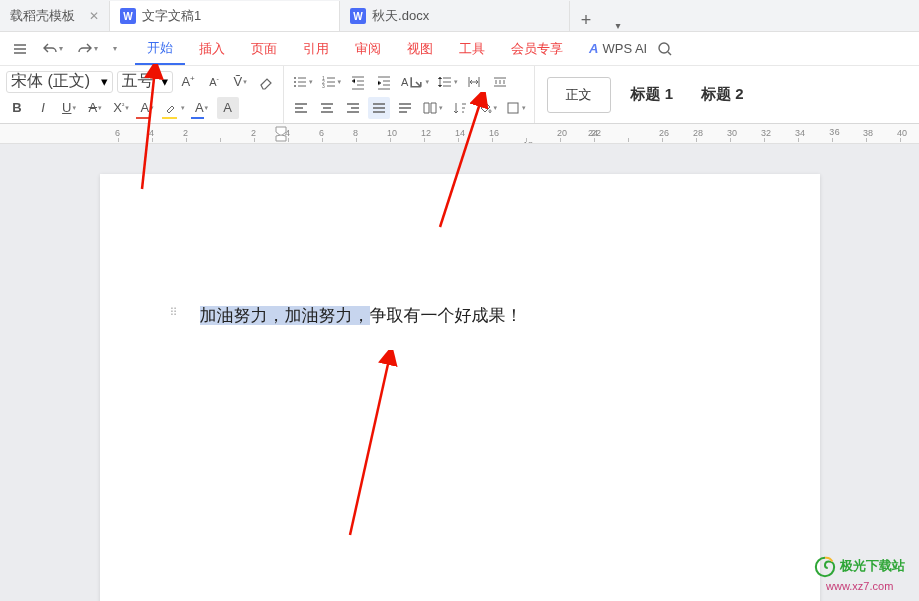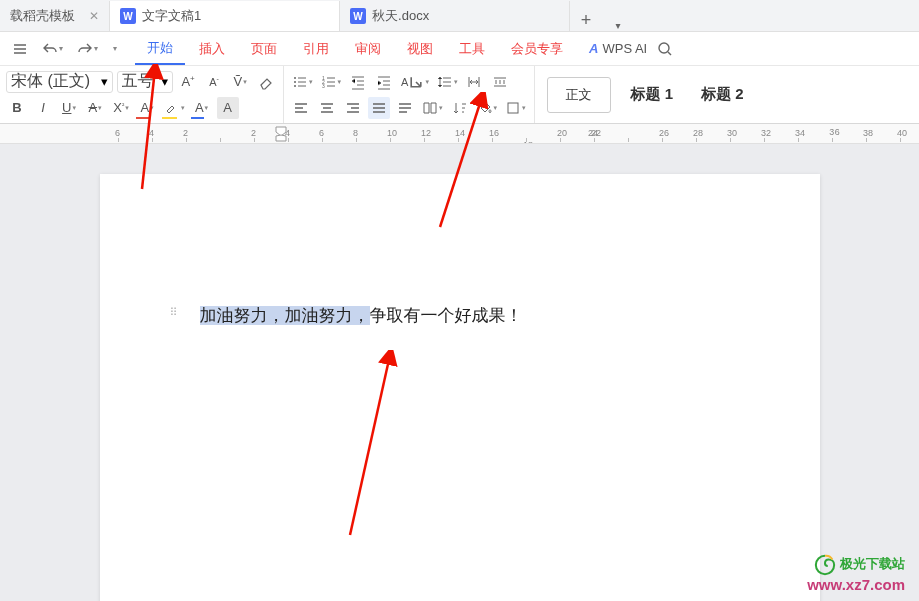--- a/index.html
+++ b/index.html
@@ -38,23 +38,23 @@
   .ruler .tick { position: absolute; top: 4px; }
   .ruler .indent { position:absolute; top:2px; }
   
   .page-area { background: #ebecef; height: 457px; display: flex; justify-content: center; padding-top: 30px; overflow: hidden; position:relative;}
   .page { width: 720px; background: #fff; box-shadow: 0 1px 4px rgba(0,0,0,0.12); padding: 130px 100px 60px 100px; position: relative; min-height:600px;}
   .grip { position: absolute; left: 70px; top: 132px; color: #bbb; font-size: 11px; letter-spacing:-1px;}
   .doc-text { font-size: 17px; font-family: SimSun, serif; color: #222; }
   .sel { background: #c7d5ee; }
   
   .arrow { position: absolute; pointer-events: none; z-index:50;}
-  .watermark { position: absolute; right: 14px; bottom: 8px; text-align: right; color: #2fa637; font-size: 13px; z-index:60;}
+  .watermark { position: absolute; right: 14px; bottom: 8px; text-align: center; color: #2fa637; font-size: 13px; z-index:60;}
   .watermark .swirl { display:inline-block; width:22px; height:22px; vertical-align:middle;}
-  .watermark .url { color: #c73c77; font-size: 15px; font-weight: bold; }
+  .watermark .url { color: #c73c77; font-size: 11px; }
   .underline-bar { position:absolute; bottom:0; left:0; width:60%; height:2px; }
   .red{ background:#e74c3c;} .blue-u{background:#3b6ef0;}
 </style>
 </head>
 <body>
 
 <div class="tab-bar">
   <div class="tab">
     <span>载稻壳模板</span>
     <span class="close">✕</span>

